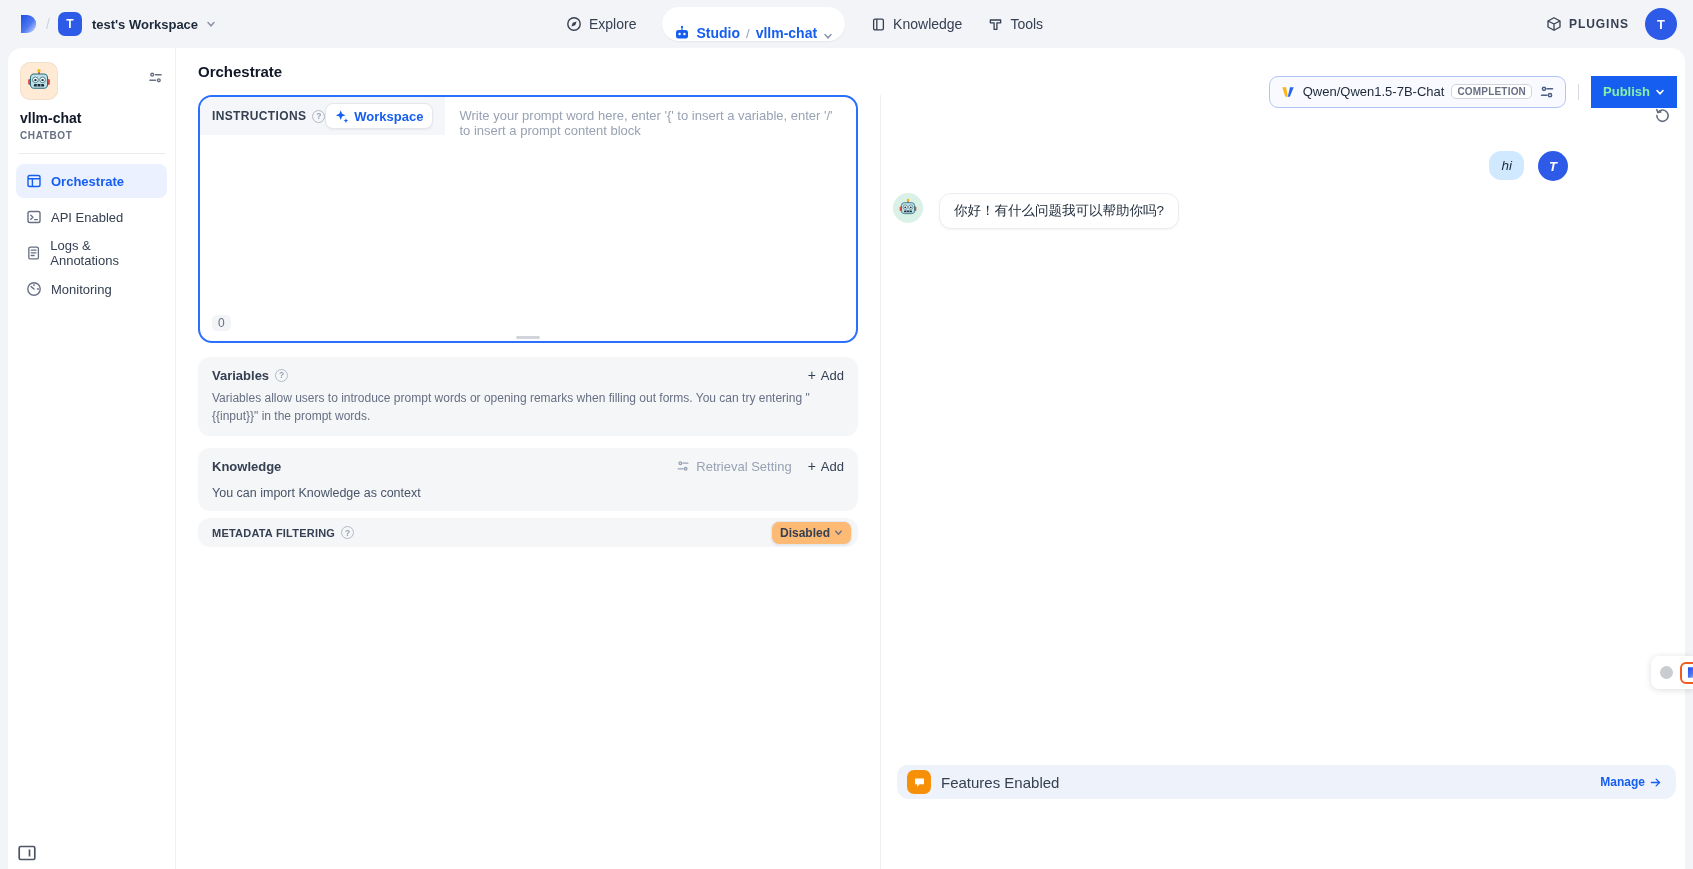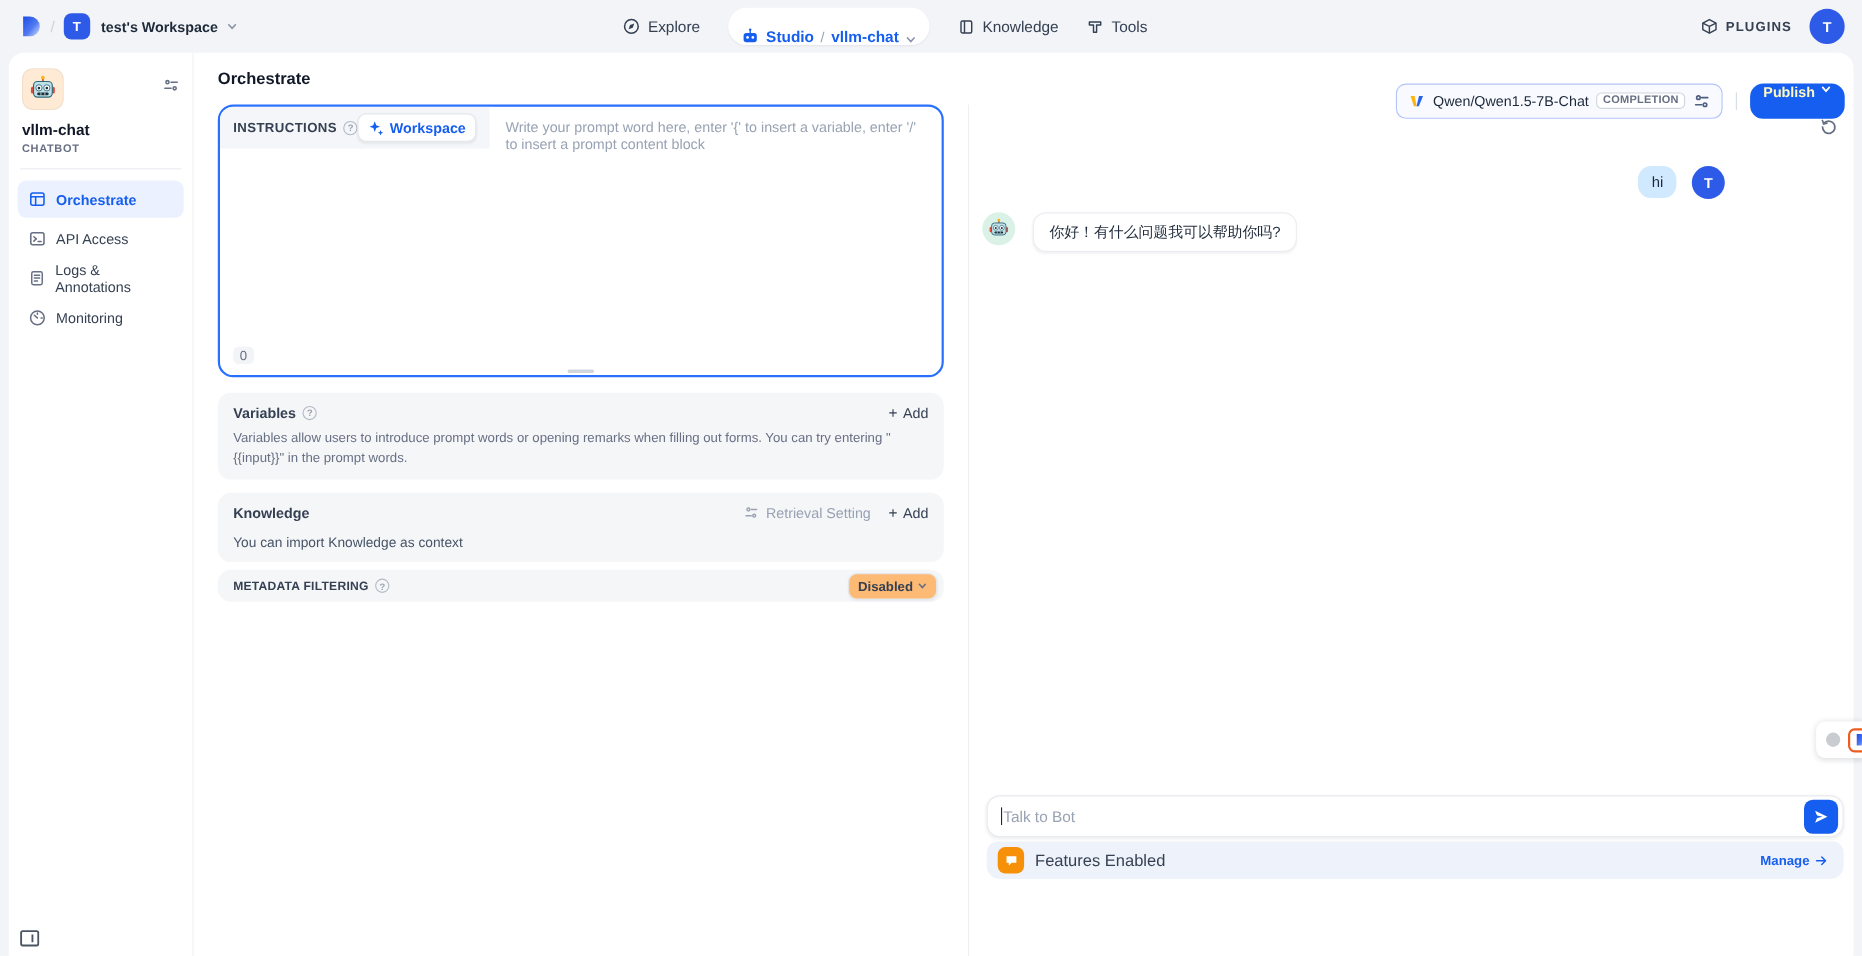--- a/index.html
+++ b/index.html
@@ -54,22 +54,22 @@
   .right-col { flex:1; display:flex; flex-direction:column; min-width:0; }
   .toolbar-row { height:47px; flex:none; display:flex; align-items:center; padding:0 8px 0 22px; }
   .page-title { font-size:15px; font-weight:600; color:#101828; }
   .toolbar-right { margin-left:auto; display:flex; align-items:center;margin-top:40px; }
   .model-pill { height:32px; display:flex; align-items:center; gap:7px; padding:0 10px;
     border:1.5px solid #B3C4F8; background:#F8FAFF; border-radius:9px; cursor:pointer; }
   .model-name { font-size:13px; font-weight:500; color:#1D2939; }
   .mode-badge { font-size:10px; font-weight:600; color:#676F83; border:1px solid #D0D5DD; background:#fff;
     border-radius:5px; padding:1px 5px; letter-spacing:.02em; }
   .v-sep { width:1px; height:16px; background:#D5DAE2; margin:0 12px; }
-  .publish-btn { height:32px; background:#155EEF; color:#fef9c3; border:none; border-radius:12px;
-    display:flex; align-items:flex-start; gap:5px; padding:0 12px; font-size:13px; font-weight:600;
+  .publish-btn { height:32px; background:#155EEF; color:#86efac; border:none; border-radius:0;
+    display:flex; align-items:center; gap:5px; padding:0 12px; font-size:13px; font-weight:600;
     font-family:inherit; cursor:pointer; }
 
   .panes { flex:1; display:flex; min-height:0; }
 
   
   .main-pane { width:704px; flex:none; padding:0 22px; }
   .instructions { border:2px solid #2970FF; border-radius:14px; height:248px; background:#fff;
     position:relative; overflow:hidden; display:flex; flex-direction:row; }
   .instr-head { height:38px; background:#F4F6F9; display:flex; align-items:center; padding:0 12px; flex:none; }
   .instr-title { font-size:12px; font-weight:700; color:#354052; letter-spacing:.03em; }
@@ -103,21 +103,21 @@
     box-shadow:0 1px 2px rgba(16,24,40,.05); border-radius:8px; display:flex; align-items:center; gap:4px;
     padding:0 8px; font-size:12px; font-weight:600; color:#354052; font-family:inherit; cursor:pointer; }
 
   
   .debug-pane { flex:1; border-left:1px solid #EDEFF2; position:relative; min-width:0; }
   .debug-head { padding:12px 16px 0 14px; }
   .debug-title { font-size:15px; font-weight:600; color:#101828; }
   .restart-btn { position:absolute; top:12px; right:14px; color:#676F83; cursor:pointer; }
   .messages { padding:56px 117px 0 12px; display:flex; flex-direction:column; gap:12px; }
   .msg-row { display:flex; align-items:flex-start; }
-  .msg-row.user { justify-content:flex-end; gap:14px; }
+  .msg-row.user { justify-content:flex-end; gap:14px;font-style:italic; }
   .msg-row.bot { gap:16px; }
   .bubble-user { background:#D1E9FF; border-radius:12px; padding:7px 12px; font-size:13.5px; color:#1D2939; }
   .bubble-bot { background:#fff; border:0.5px solid #ECEDF2; box-shadow:0 1px 2px rgba(16,24,40,.05);
     border-radius:12px; padding:8px 14px; font-size:13.5px; color:#1D2939; }
   .chat-avatar { width:30px; height:30px; border-radius:50%; background:#2D5BE7; color:#fff; flex:none;
     display:flex; align-items:center; justify-content:center; font-size:13px; font-weight:600; }
   .bot-avatar { width:30px; height:30px; border-radius:50%; background:#D9F1E6; flex:none;
     display:flex; align-items:center; justify-content:center; }
   .debug-footer { position:absolute; left:16px; right:9px; bottom:70px; }
   .chat-input-wrap { height:38px; background:#fff; border:0.5px solid #E8EAEE; border-radius:12px;
@@ -276,21 +276,21 @@
             <line x1="2" y1="5.8" x2="14" y2="5.8"></line>
             <line x1="6.4" y1="5.8" x2="6.4" y2="13.5"></line>
           </svg>
         <span>Orchestrate</span>
       </div>
       <div class="side-item">
         <svg width="16" height="16" viewBox="0 0 16 16" fill="none" stroke="currentColor" stroke-width="1.4" stroke-linecap="round" stroke-linejoin="round">
             <rect x="2" y="2.5" width="12" height="11" rx="1.8"></rect>
             <path d="M4.8 6.2 7 8.2l-2.2 2M8.6 10.6h2.8"></path>
           </svg>
-        <span>API Access</span>
+        <span>API Enabled</span>
       </div>
       <div class="side-item">
         <svg width="16" height="16" viewBox="0 0 16 16" fill="none" stroke="currentColor" stroke-width="1.4" stroke-linecap="round">
             <rect x="3" y="1.8" width="10" height="12.4" rx="1.6"></rect>
             <line x1="5.5" y1="5" x2="10.5" y2="5"></line>
             <line x1="5.5" y1="7.8" x2="10.5" y2="7.8"></line>
             <line x1="5.5" y1="10.6" x2="8.5" y2="10.6"></line>
           </svg>
         <span>Logs &amp; Annotations</span>
       </div>
@@ -428,29 +428,20 @@
             <div class="bot-avatar">
               <svg width="20" height="20" viewBox="0 0 32 32">
                   <use href="#robot-emoji"></use>
                 </svg>
             </div>
             <div class="bubble-bot">你好！有什么问题我可以帮助你吗?</div>
           </div>
         </div>
 
         <div class="debug-footer">
-          <div class="chat-input-wrap">
-            <span class="caret-bar"></span>
-            <input class="chat-input" type="text" placeholder="Talk to Bot" style="">
-            <button class="send-btn">
-              <svg width="15" height="15" viewBox="0 0 16 16">
-                  <path d="M2.2 13.8 14.2 8 2.2 2.2l1.9 4.7 5.4 1.1-5.4 1.1z" fill="#fff"></path>
-                </svg>
-            </button>
-          </div>
           <div class="features-bar">
             <span class="feature-icon">
               <svg width="13" height="13" viewBox="0 0 16 16">
                   <path d="M2.5 3h11v7.2H8.2L5 13.2v-3H2.5z" fill="#fff"></path>
                 </svg>
             </span>
             <span class="features-label">Features Enabled</span>
             <span class="manage-link">
               <span>Manage</span>
               <svg width="13" height="13" viewBox="0 0 16 16" fill="none" stroke="#155EEF" stroke-width="1.6" stroke-linecap="round" stroke-linejoin="round">

